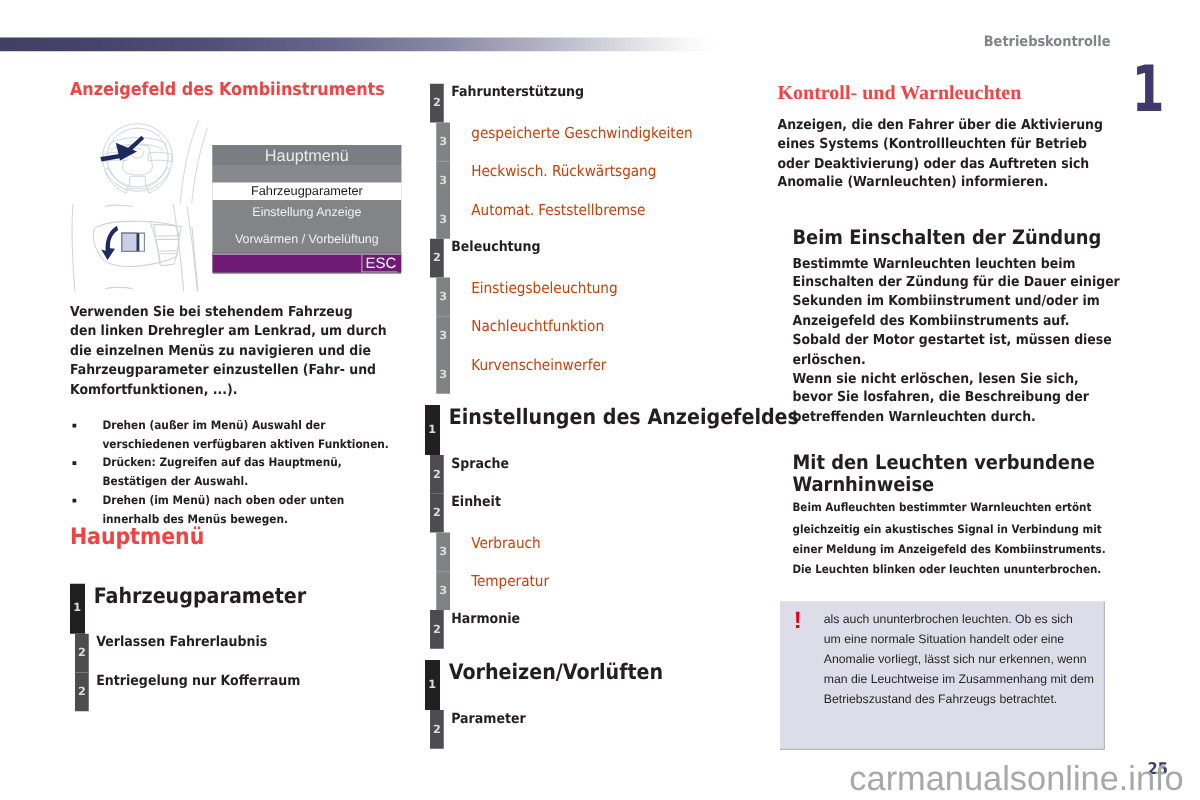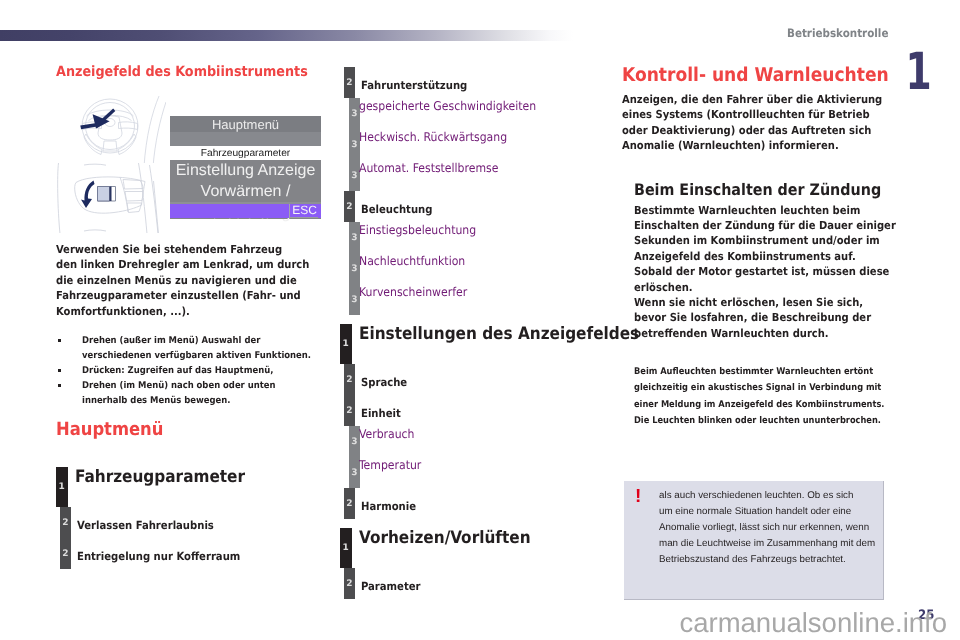--- a/index.html
+++ b/index.html
@@ -26,21 +26,21 @@
   .body{color:#231f20;font-weight:bold;}
   .lines .ln{white-space:nowrap;}
 
   
   .col{position:absolute;}
   #colA{left:56px;top:0px;width:280px;}
   #colB{left:340px;top:0px;width:280px;}
   #colC{left:622px;top:0px;width:280px;}
 
   #leftTitle{position:absolute;left:0;top:64px;font-size:14.2px;line-height:16px;}
-  #rightTitle{position:absolute;left:0;top:65px;font-size:19px;line-height:20px;}
+  #rightTitle{position:absolute;left:0;top:65px;font-size:16px;line-height:20px;font-family:Liberation Serif, serif;}
   #leftIntro{position:absolute;left:0;top:242px;}
   #rightIntro{position:absolute;left:0;top:92px;}
   #rightSections{position:absolute;left:12px;top:181px;}
   .body.lines{font-size:11.1px;line-height:15.4px;}
   #rightSections .h2{font-size:15.9px;line-height:17.6px;margin-top:0;}
   #rightSections > div:nth-child(2){padding-top:4px;}
   #rightSections > div:nth-child(3){padding-top:20px;}
   #rightSections > div:nth-child(4){font-size:9.2px;line-height:16.2px;padding-top:3px;}
 
   
@@ -64,32 +64,32 @@
   .lv .tag{position:absolute;top:0;width:11px;color:#dcdcdc;font-size:9px;font-weight:bold;
         text-align:center;font-stretch:normal;display:flex;align-items:center;justify-content:center;}
   .lv .lbl{position:absolute;left:0;white-space:nowrap;}
   .lv.l1{height:40px;margin-top:9px;}
   .tree > .lv.l1:first-child{margin-top:0;}
   .lv.l2,.lv.l3{height:31px;}
   .l1 .tag{left:0px;width:11.5px;height:40px;background:#231f20;}
   .l2 .tag{left:4px;height:31px;background:#4d4d4f;}
   .l3 .tag{left:9px;height:31px;background:#808285;}
   .l1 .lbl{left:19px;top:0px;font-size:17px;font-weight:bold;color:#231f20;}
-  .l2 .lbl{left:21px;top:12px;font-size:11.2px;font-weight:bold;color:#231f20;}
-  .l3 .lbl{left:19px;top:1px;font-size:12.1px;font-weight:normal;color:#701a75;}
+  .l2 .lbl{left:21px;top:0px;font-size:11.2px;font-weight:bold;color:#231f20;}
+  .l3 .lbl{left:37px;top:1px;font-size:12.1px;font-weight:normal;color:#c2410c;}
 
   
   .menushot{background:#838488;font-stretch:normal;font-family:"Liberation Sans",sans-serif;}
   .ms-title{height:16px;line-height:18px;text-align:center;color:#ececec;font-size:13px;
        background:#7b7d82;padding-top:0px;}
   .ms-sep{height:14px;background:#87898e;}
   .ms-list{}
-  .ms-row{height:21px;line-height:22px;text-align:center;color:#f0f0f0;font-size:16px;}
+  .ms-row{height:21px;line-height:22px;text-align:center;color:#f0f0f0;font-size:10px;}
   .ms-row.sel{background:#ffffff;color:#1a1a1a;height:14px;line-height:15px;font-size:10.2px;}
-  .ms-foot{height:14px;position:relative;background:#8b5cf6;border-top:2px solid #8e9095;}
+  .ms-foot{height:14px;position:relative;background:#701a75;border-top:2px solid #8e9095;}
   .ms-esc{position:absolute;right:3px;bottom:0px;font-size:12px;color:#f7f7f7;line-height:12px;
        border-left:1px solid #a4a6aa;border-bottom:1px solid #9a9c9f;padding:0 1px 1px 2px;}
 
   
   .warnbox{position:absolute;left:624px;top:481px;width:259px;height:118px;background:#dcdde8;
         border-right:1px solid #b8b9c5;border-bottom:1px solid #b8b9c5;}
   .warnbox .bang{position:absolute;left:11px;top:6px;color:#e1001a;font-size:19px;font-weight:bold;line-height:19px;
         font-family:"Liberation Sans",sans-serif;font-stretch:normal;}
   .warnbox .wtxt{position:absolute;left:35px;top:7px;width:220px;font-size:9.8px;line-height:15.9px;color:#231f20;
         font-family:"Liberation Sans",sans-serif;font-stretch:normal;font-weight:normal;}
@@ -196,20 +196,21 @@
           <span class="dot"></span>
           <div class="btxt">
             <div class="ln">Drehen (außer im Menü) Auswahl der</div>
             <div class="ln">verschiedenen verfügbaren aktiven Funktionen.</div>
           </div>
         </div>
         <div class="bli">
           <span class="dot"></span>
           <div class="btxt">
             <div class="ln">Drücken: Zugreifen auf das Hauptmenü,</div>
+            <div class="ln">Bestätigen der Auswahl.</div>
           </div>
         </div>
         <div class="bli">
           <span class="dot"></span>
           <div class="btxt">
             <div class="ln">Drehen (im Menü) nach oben oder unten</div>
             <div class="ln">innerhalb des Menüs bewegen.</div>
           </div>
         </div>
       </div>
@@ -320,34 +321,36 @@
           <div class="ln">Einschalten der Zündung für die Dauer einiger</div>
           <div class="ln">Sekunden im Kombiinstrument und/oder im</div>
           <div class="ln">Anzeigefeld des Kombiinstruments auf.</div>
           <div class="ln">Sobald der Motor gestartet ist, müssen diese</div>
           <div class="ln">erlöschen.</div>
           <div class="ln">Wenn sie nicht erlöschen, lesen Sie sich,</div>
           <div class="ln">bevor Sie losfahren, die Beschreibung der</div>
           <div class="ln">betreffenden Warnleuchten durch.</div>
         </div>
         <div class="h2 lines">
+          <div class="ln">Mit den Leuchten verbundene</div>
+          <div class="ln">Warnhinweise</div>
         </div>
         <div class="body lines">
           <div class="ln">Beim Aufleuchten bestimmter Warnleuchten ertönt</div>
           <div class="ln">gleichzeitig ein akustisches Signal in Verbindung mit</div>
           <div class="ln">einer Meldung im Anzeigefeld des Kombiinstruments.</div>
           <div class="ln">Die Leuchten blinken oder leuchten ununterbrochen.</div>
         </div>
       </div>
   </div>
 
   <div class="warnbox">
     <div class="bang">!</div>
     <div class="wtxt lines" id="warnText">
-        <div class="ln">als auch verschiedenen leuchten. Ob es sich</div>
+        <div class="ln">als auch ununterbrochen leuchten. Ob es sich</div>
         <div class="ln">um eine normale Situation handelt oder eine</div>
         <div class="ln">Anomalie vorliegt, lässt sich nur erkennen, wenn</div>
         <div class="ln">man die Leuchtweise im Zusammenhang mit dem</div>
         <div class="ln">Betriebszustand des Fahrzeugs betrachtet.</div>
       </div>
   </div>
 
   <div class="pagenum">25</div>
   <div class="wm">carmanualsonline.info</div>
 </div>

